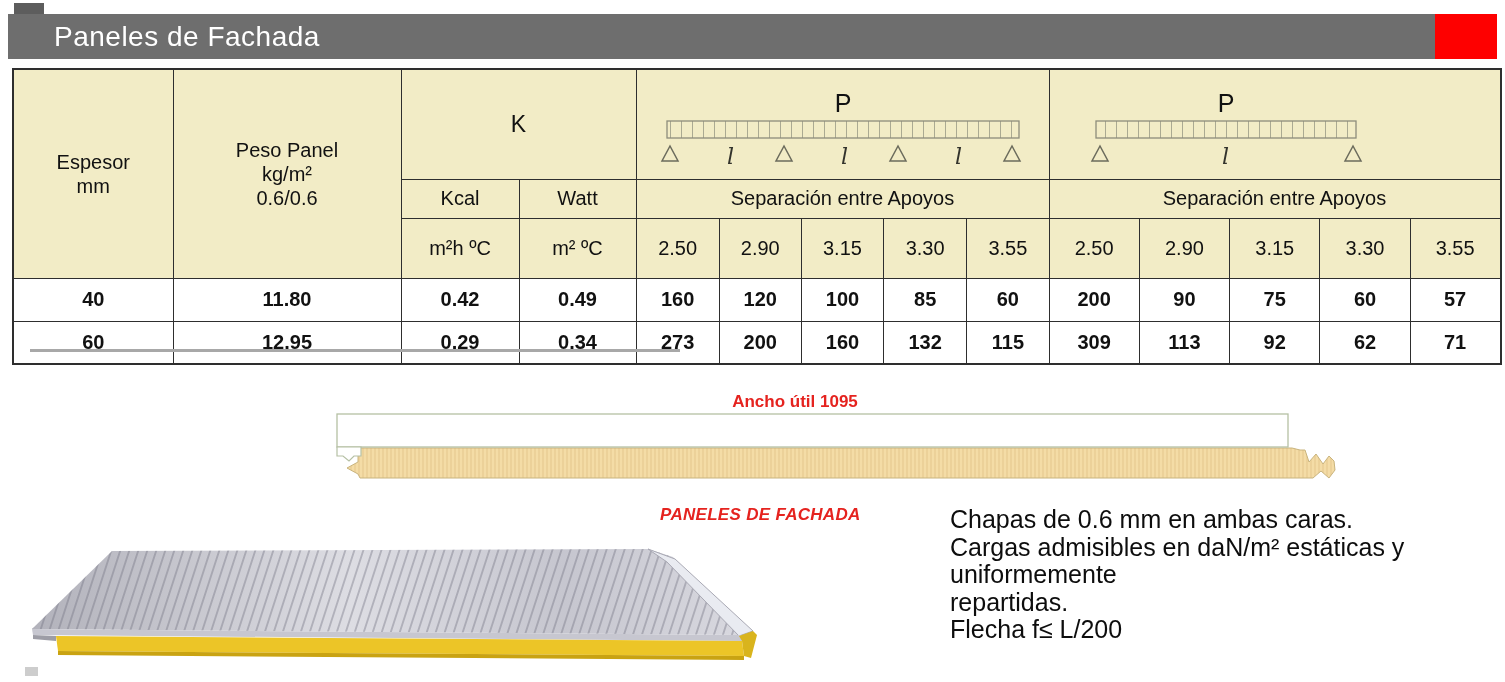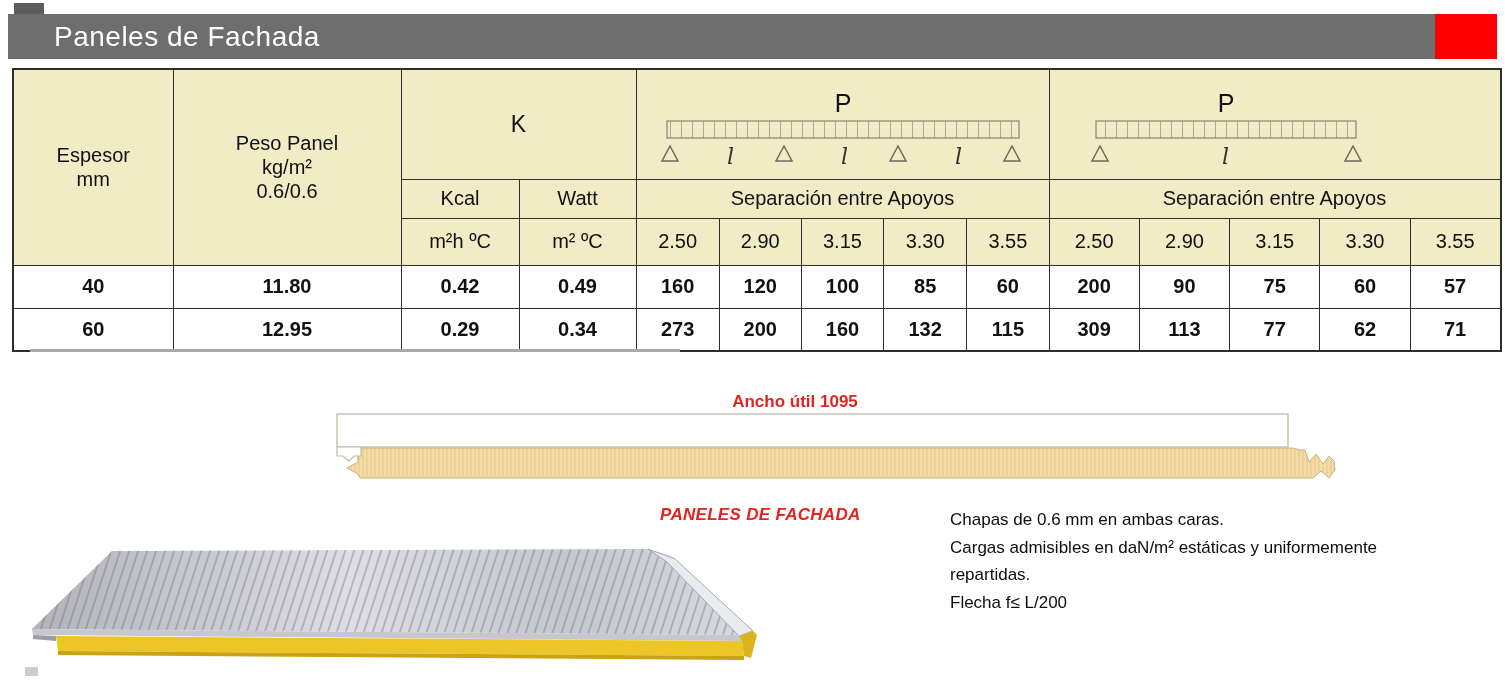--- a/index.html
+++ b/index.html
@@ -24,21 +24,21 @@
   .diag{display:block;margin:0 auto;}
   .diag text{font-family:"Liberation Sans",sans-serif;}
   .diag .llab{font-family:"DejaVu Serif",serif;font-style:italic;font-size:22px;fill:#33332c;}
   .diag .plab{font-size:25px;fill:#111;}
   
   .xsec{position:absolute;left:330px;top:390px;}
   .xsec text{font-family:"Liberation Sans",sans-serif;font-weight:bold;font-size:17px;fill:#e5231f;}
   
   .red-caption{position:absolute;left:660px;top:505px;font-size:17px;font-weight:bold;
                font-style:italic;color:#e5231f;letter-spacing:.3px;}
-  .notes{position:absolute;left:950px;top:506px;font-size:17px;line-height:27.5px;color:#0d0d0d;}
+  .notes{position:absolute;left:950px;top:506px;font-size:25px;line-height:27.5px;color:#0d0d0d;}
   
   .panel3d{position:absolute;left:15px;top:536px;}
 </style>
 </head>
 <body>
 
 <div class="top-tab"></div>
 
 <div class="title-bar">
   <span class="title">Paneles de Fachada</span>
@@ -110,21 +110,21 @@
         <text class="llab" x="172" y="92">l</text>
       </svg>
     </td>
   </tr>
   <tr style="height:39px">
     <td class="hd">Kcal</td>
     <td class="hd">Watt</td>
     <td class="hd" colspan="5">Separación entre Apoyos</td>
     <td class="hd" colspan="5">Separación entre Apoyos</td>
   </tr>
-  <tr style="height:47px">
+  <tr style="height:60px">
     <td class="hd">m²h ºC</td>
     <td class="hd">m² ºC</td>
     <td class="hd">2.50</td>
     <td class="hd">2.90</td>
     <td class="hd">3.15</td>
     <td class="hd">3.30</td>
     <td class="hd">3.55</td>
     <td class="hd">2.50</td>
     <td class="hd">2.90</td>
     <td class="hd">3.15</td>
@@ -152,21 +152,21 @@
     <td class="dt">12.95</td>
     <td class="dt">0.29</td>
     <td class="dt">0.34</td>
     <td class="dt">273</td>
     <td class="dt">200</td>
     <td class="dt">160</td>
     <td class="dt">132</td>
     <td class="dt">115</td>
     <td class="dt">309</td>
     <td class="dt">113</td>
-    <td class="dt">77</td>
+    <td class="dt">92</td>
     <td class="dt">62</td>
     <td class="dt">71</td>
   </tr>
 </tbody>
   </table>
 <div class="tbl-shadow"></div>
 
 <svg class="xsec" width="1010" height="102" viewBox="0 0 1010 102">
   <defs>
     <pattern id="coreStripes" width="4" height="8" patternUnits="userSpaceOnUse">

